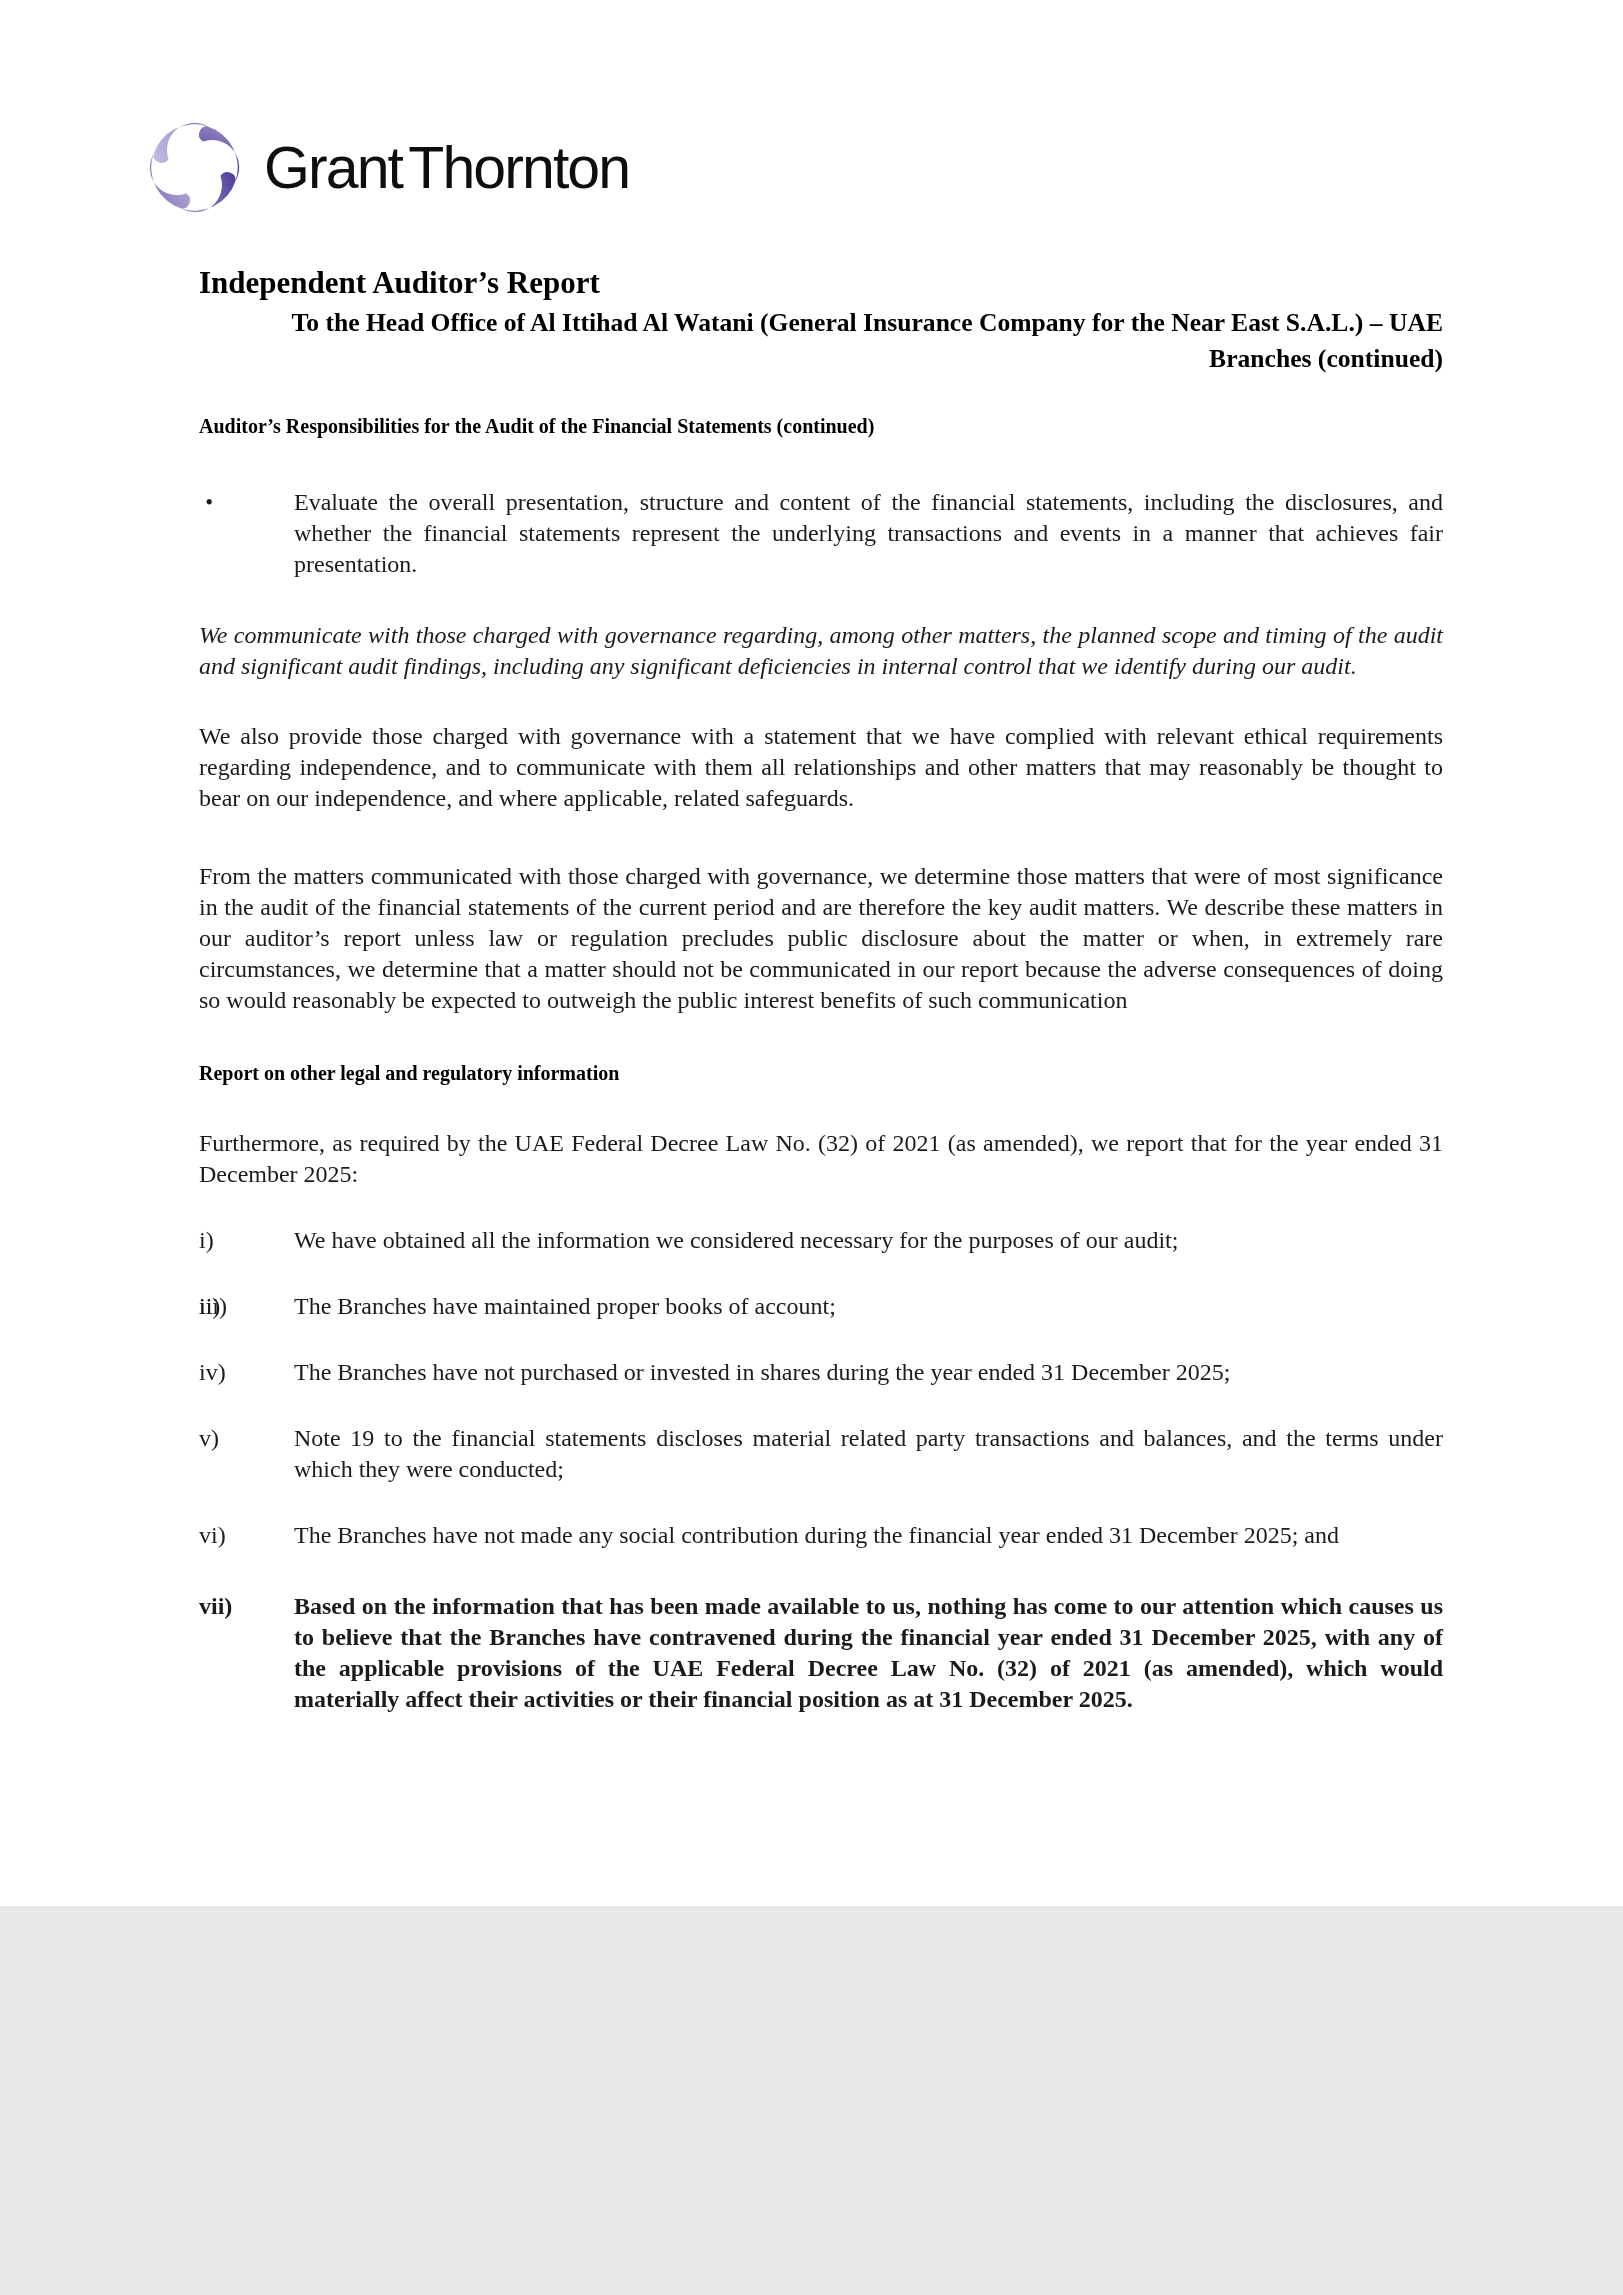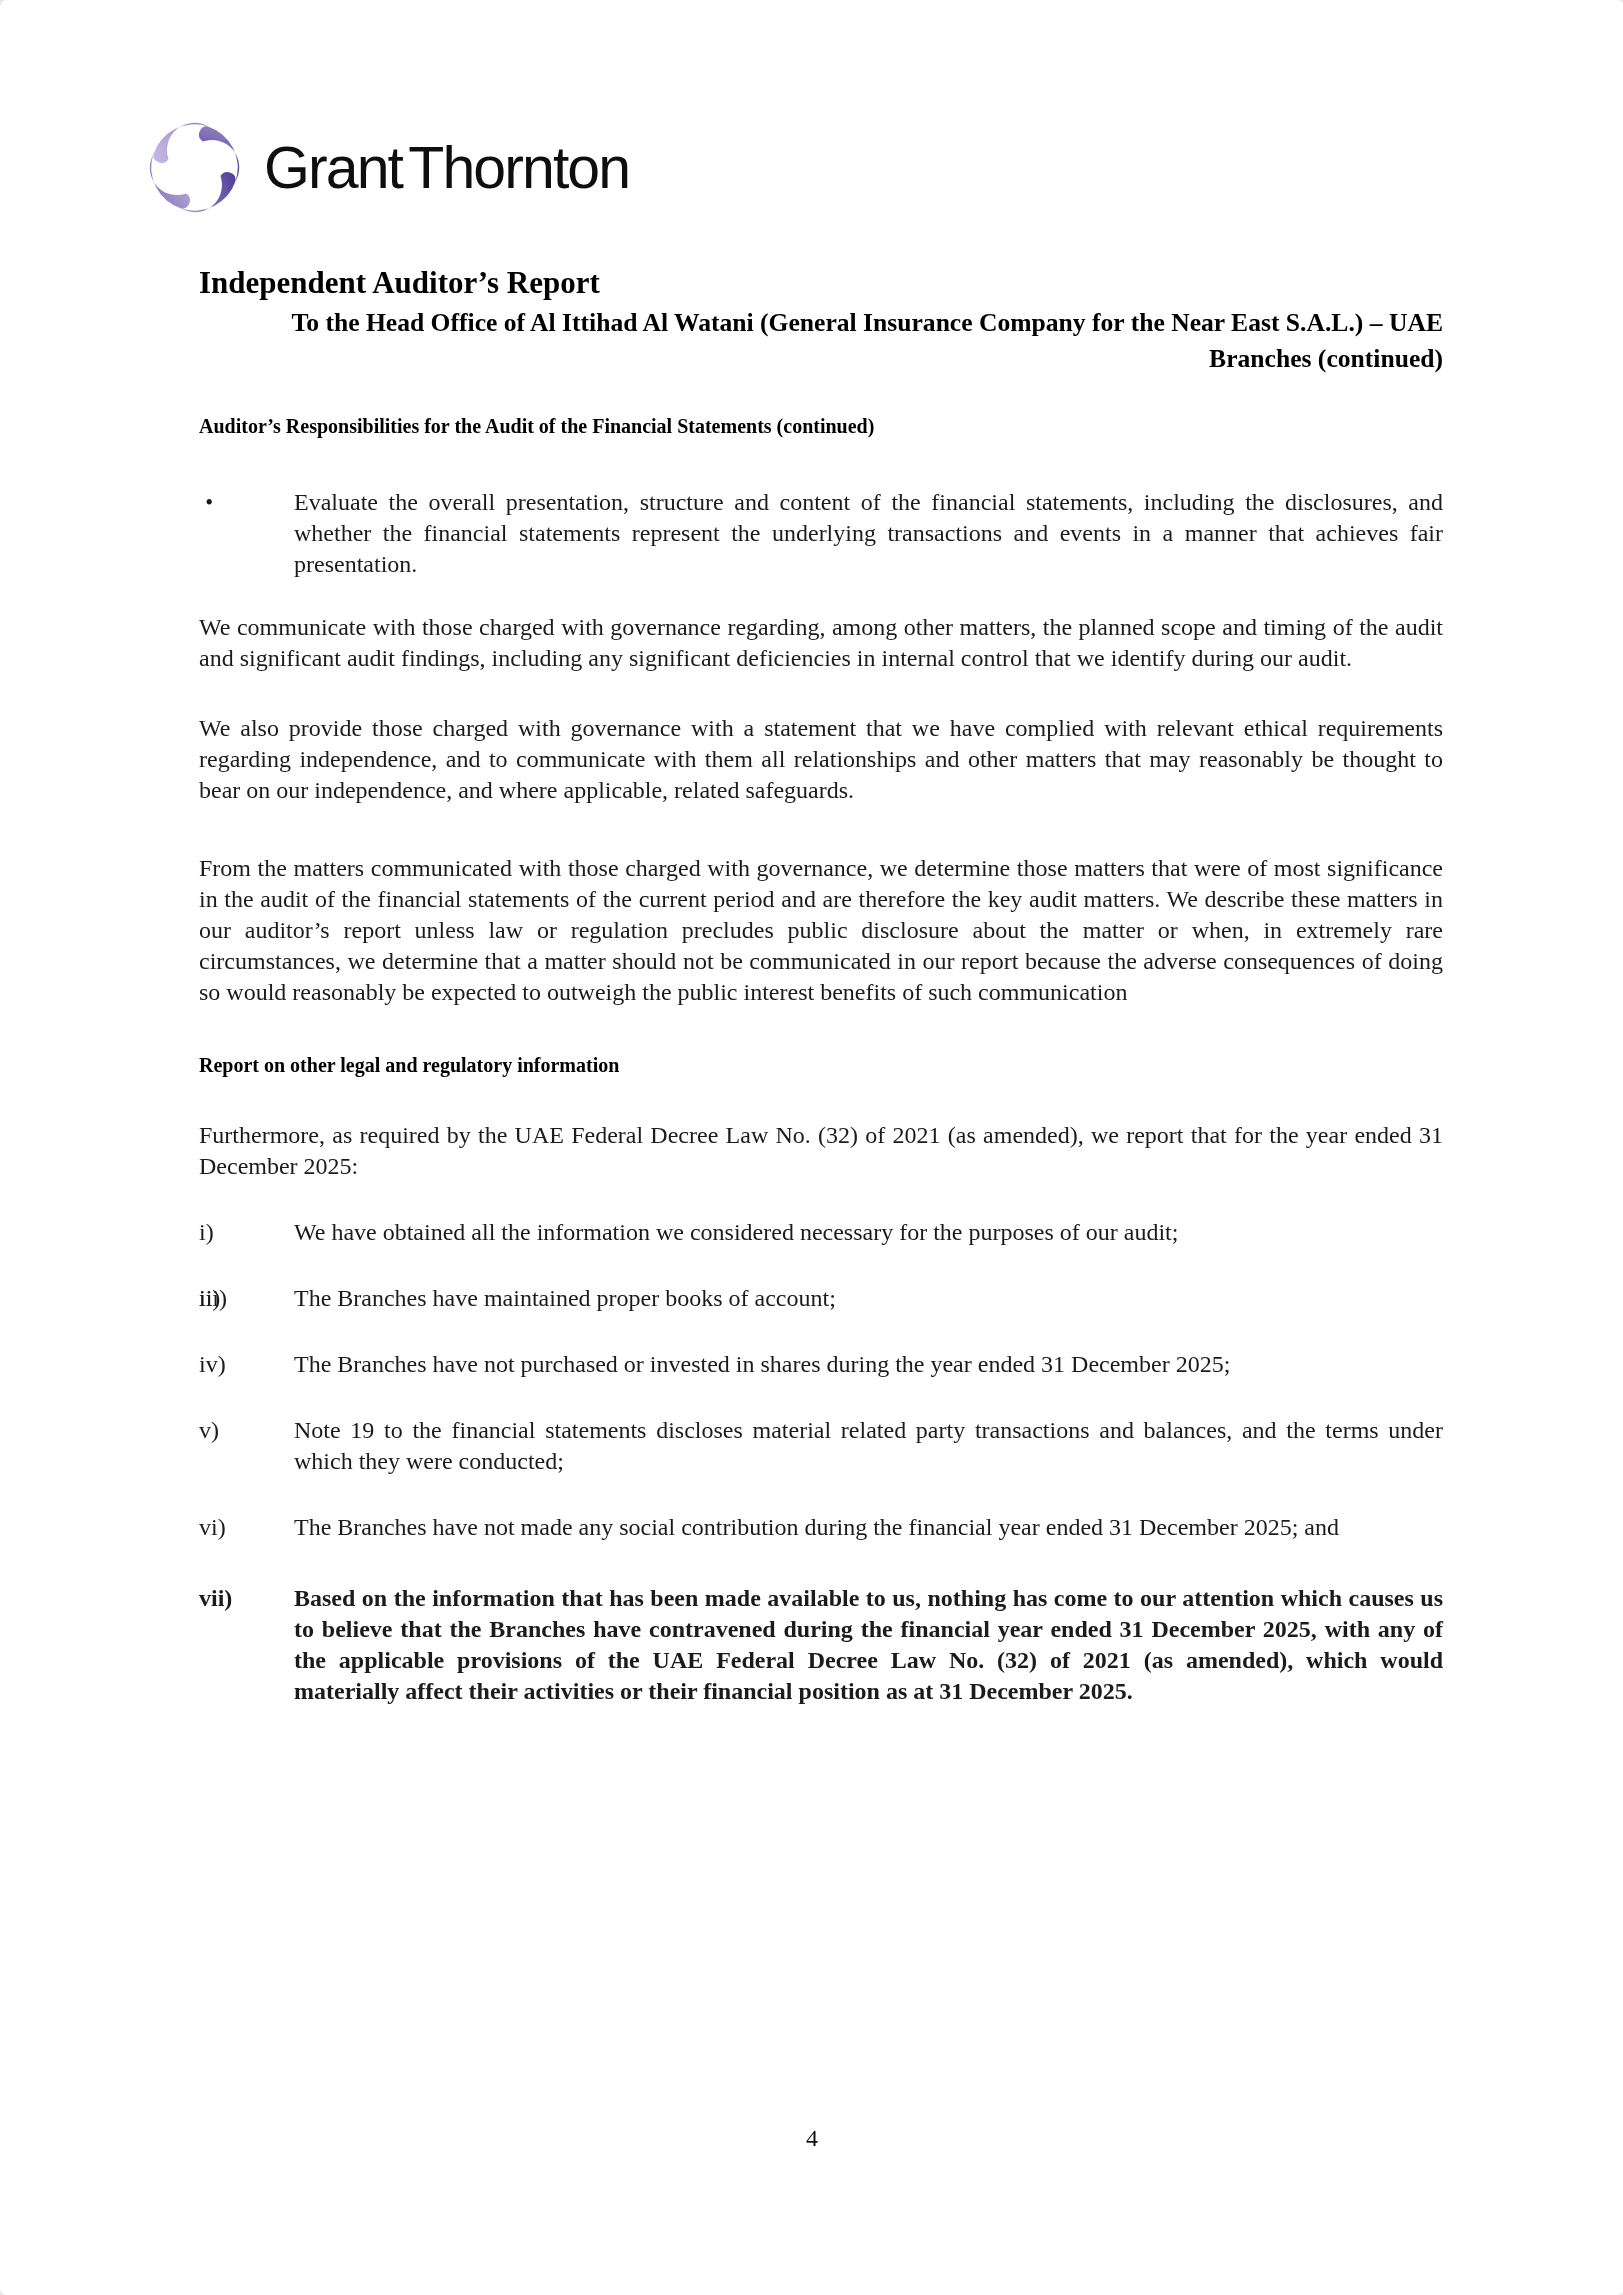--- a/index.html
+++ b/index.html
@@ -1,24 +1,23 @@
 <!DOCTYPE html>
 <html style="font-size:10px"><head>
 <meta charset="utf-8">
 <style>
   html, body { margin: 0; padding: 0; background: #e8e8e8; }
   .page {
     position: relative;
     width: 1624px;
-    height: 2295px;
+    height: 1906px;
     background: #ffffff;
     font-family: "Liberation Serif", serif;
     color: #1b1b1b;
     overflow: hidden;
-    border-radius: 7px;
   }
 
   
   .logo-block {
     position: absolute;
     left: 149px;
     top: 122px;
     display: flex;
     align-items: center;
   }
@@ -64,21 +63,21 @@
   .section-heading {
     font-size: 20px;
     line-height: 31px;
     font-weight: bold;
     color: #000;
     margin-top: 34px;
   }
   .section-heading.second { margin-top: 42px; }
 
   .para { margin-top: 39px; text-align: justify; }
-  .para.first-after-bullet { margin-top: 32px; }
+  .para.first-after-bullet { margin-top: 40px; font-style: italic; }
   .para.from-matters { margin-top: 47px; }
 
   .hang-item {
     position: relative;
     padding-left: 95px;
     margin-top: 45px;
     text-align: justify;
   }
   .hang-item .marker {
     position: absolute;

